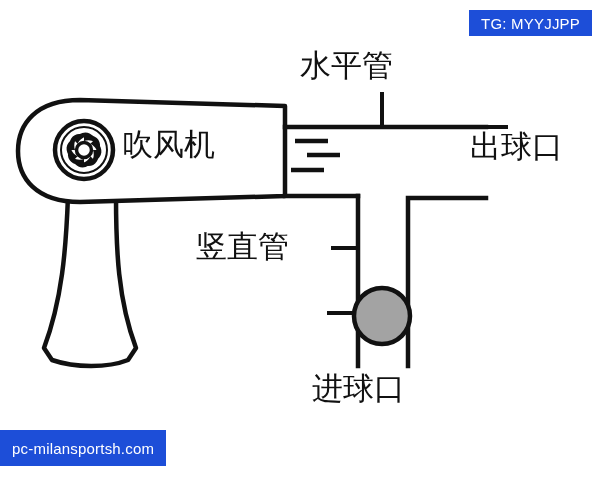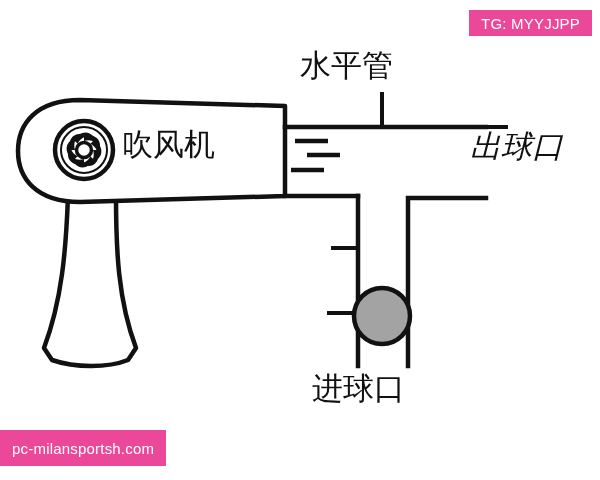--- a/index.html
+++ b/index.html
@@ -29,21 +29,21 @@
     left: 0;
     top: 0;
     width: 600px;
     height: 480px;
     display: block;
   }
 
   .wm {
     position: absolute;
     color: #ffffff;
-    background: #ec4899;
+    background: #1d4ed8;
     font-family: "Liberation Sans", sans-serif;
     letter-spacing: 0.2px;
     white-space: nowrap;
     display: flex;
     align-items: center;
     justify-content: center;
   }
 
   #tag-watermark {
     right: 8px;
@@ -65,21 +65,21 @@
     position: absolute;
     color: #111111;
     font-family: "DejaVu Sans", sans-serif;
     font-size: 31px;
     line-height: 1;
     white-space: nowrap;
   }
 
   #label-horizontal-tube { left: 300px; top: 50px; }
   #label-dryer          { left: 122px; top: 129px; }
-  #label-ball-exit      { left: 470px; top: 131px; font-style: italic; }
+  #label-ball-exit      { left: 470px; top: 131px; }
   #label-vertical-tube  { left: 196px; top: 231px; }
   #label-pingpong-ball  { left: 196px; top: 294px; }
   #label-ball-entry     { left: 312px; top: 373px; }
 </style>
 </head>
 <body>
 
 <div id="stage">
 
   <svg id="diagram-svg" viewBox="0 0 600 480">
@@ -154,20 +154,21 @@
 
     <line x1="472" y1="127" x2="508" y2="127" stroke="#111111" stroke-width="4"></line>
   </svg>
 
   <div class="diagram-label" id="label-horizontal-tube">水平管</div>
 
   <div class="diagram-label" id="label-dryer">吹风机</div>
 
   <div class="diagram-label" id="label-ball-exit">出球口</div>
 
+  <div class="diagram-label" id="label-vertical-tube">竖直管</div>
 
 
   <div class="diagram-label" id="label-ball-entry">进球口</div>
 
   <div class="wm" id="tag-watermark">TG: MYYJJPP</div>
 
   <div class="wm" id="site-watermark">pc-milansportsh.com</div>
 
 </div>
 

